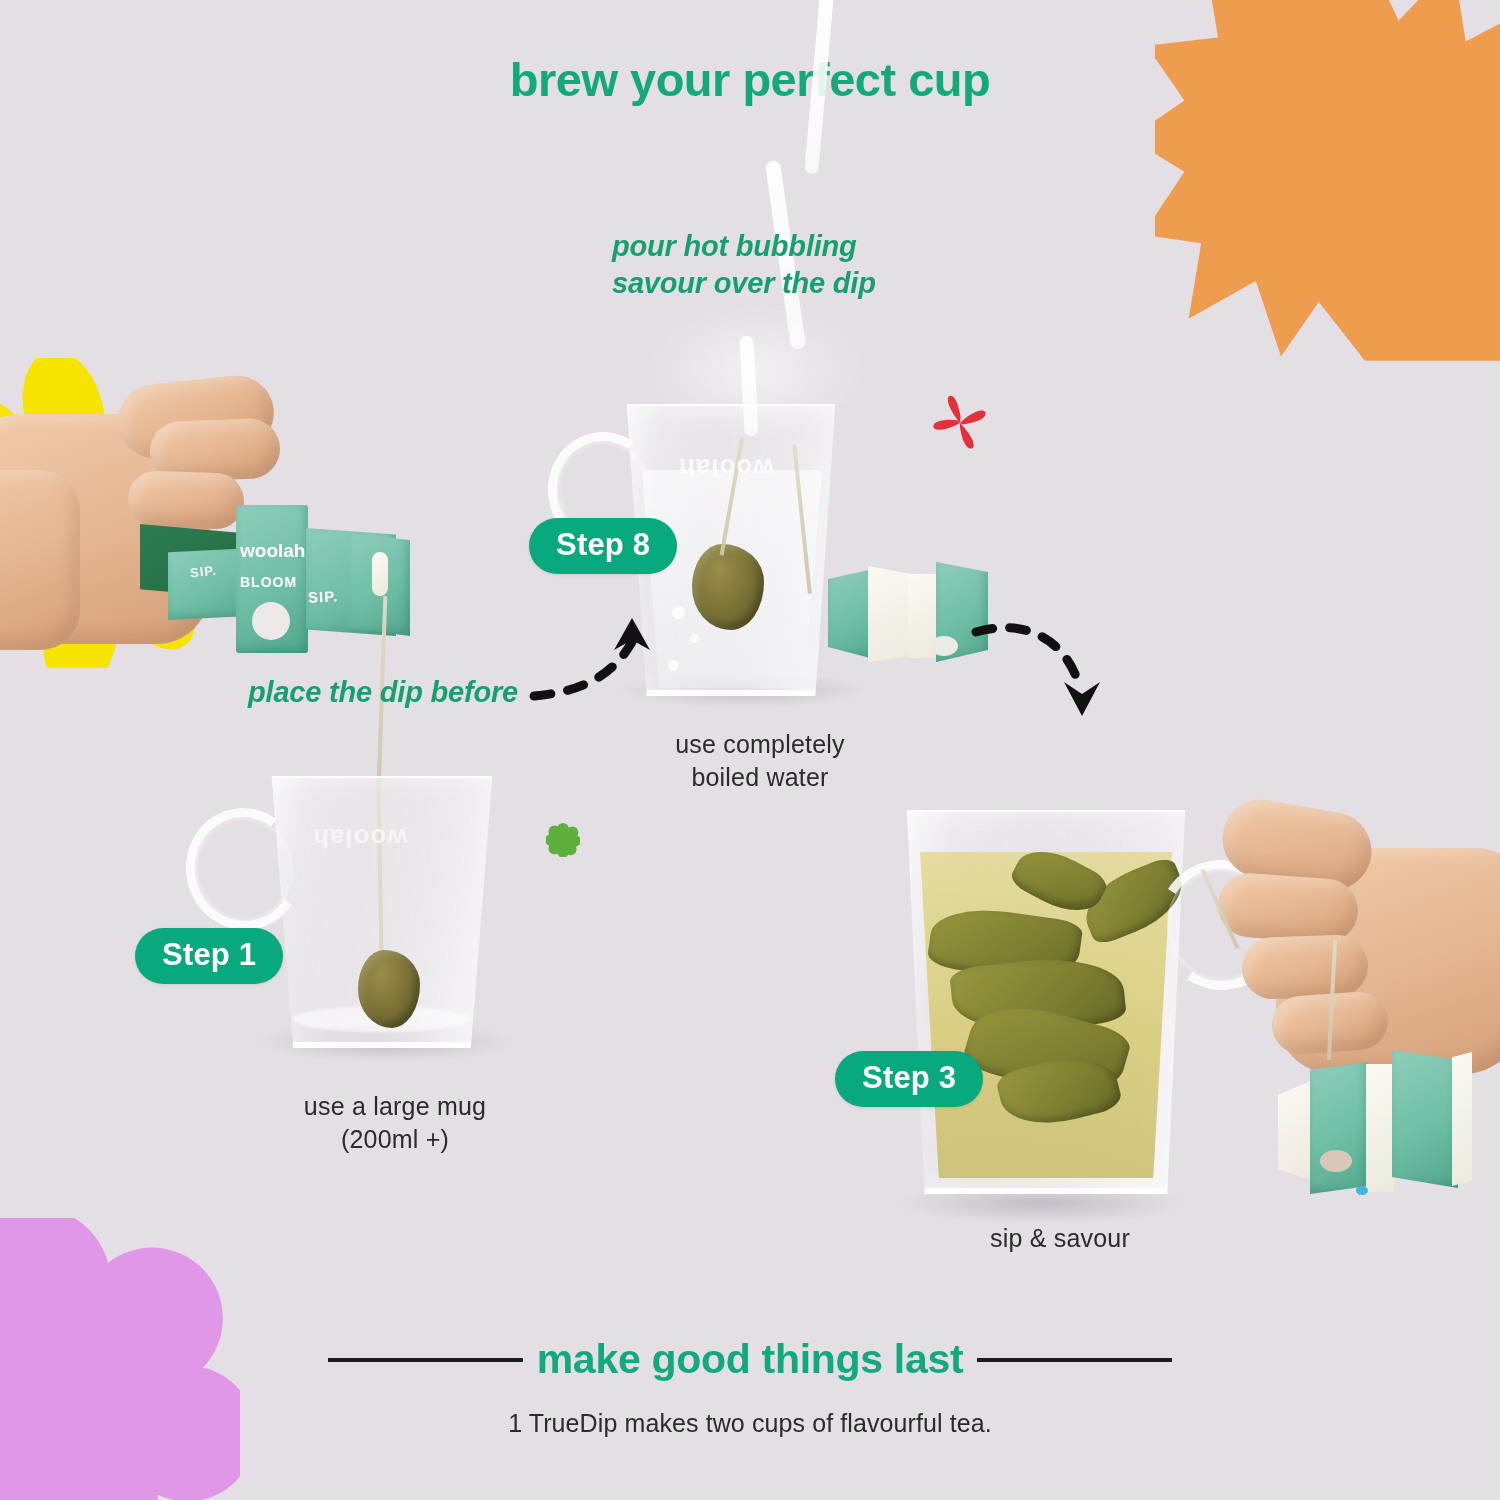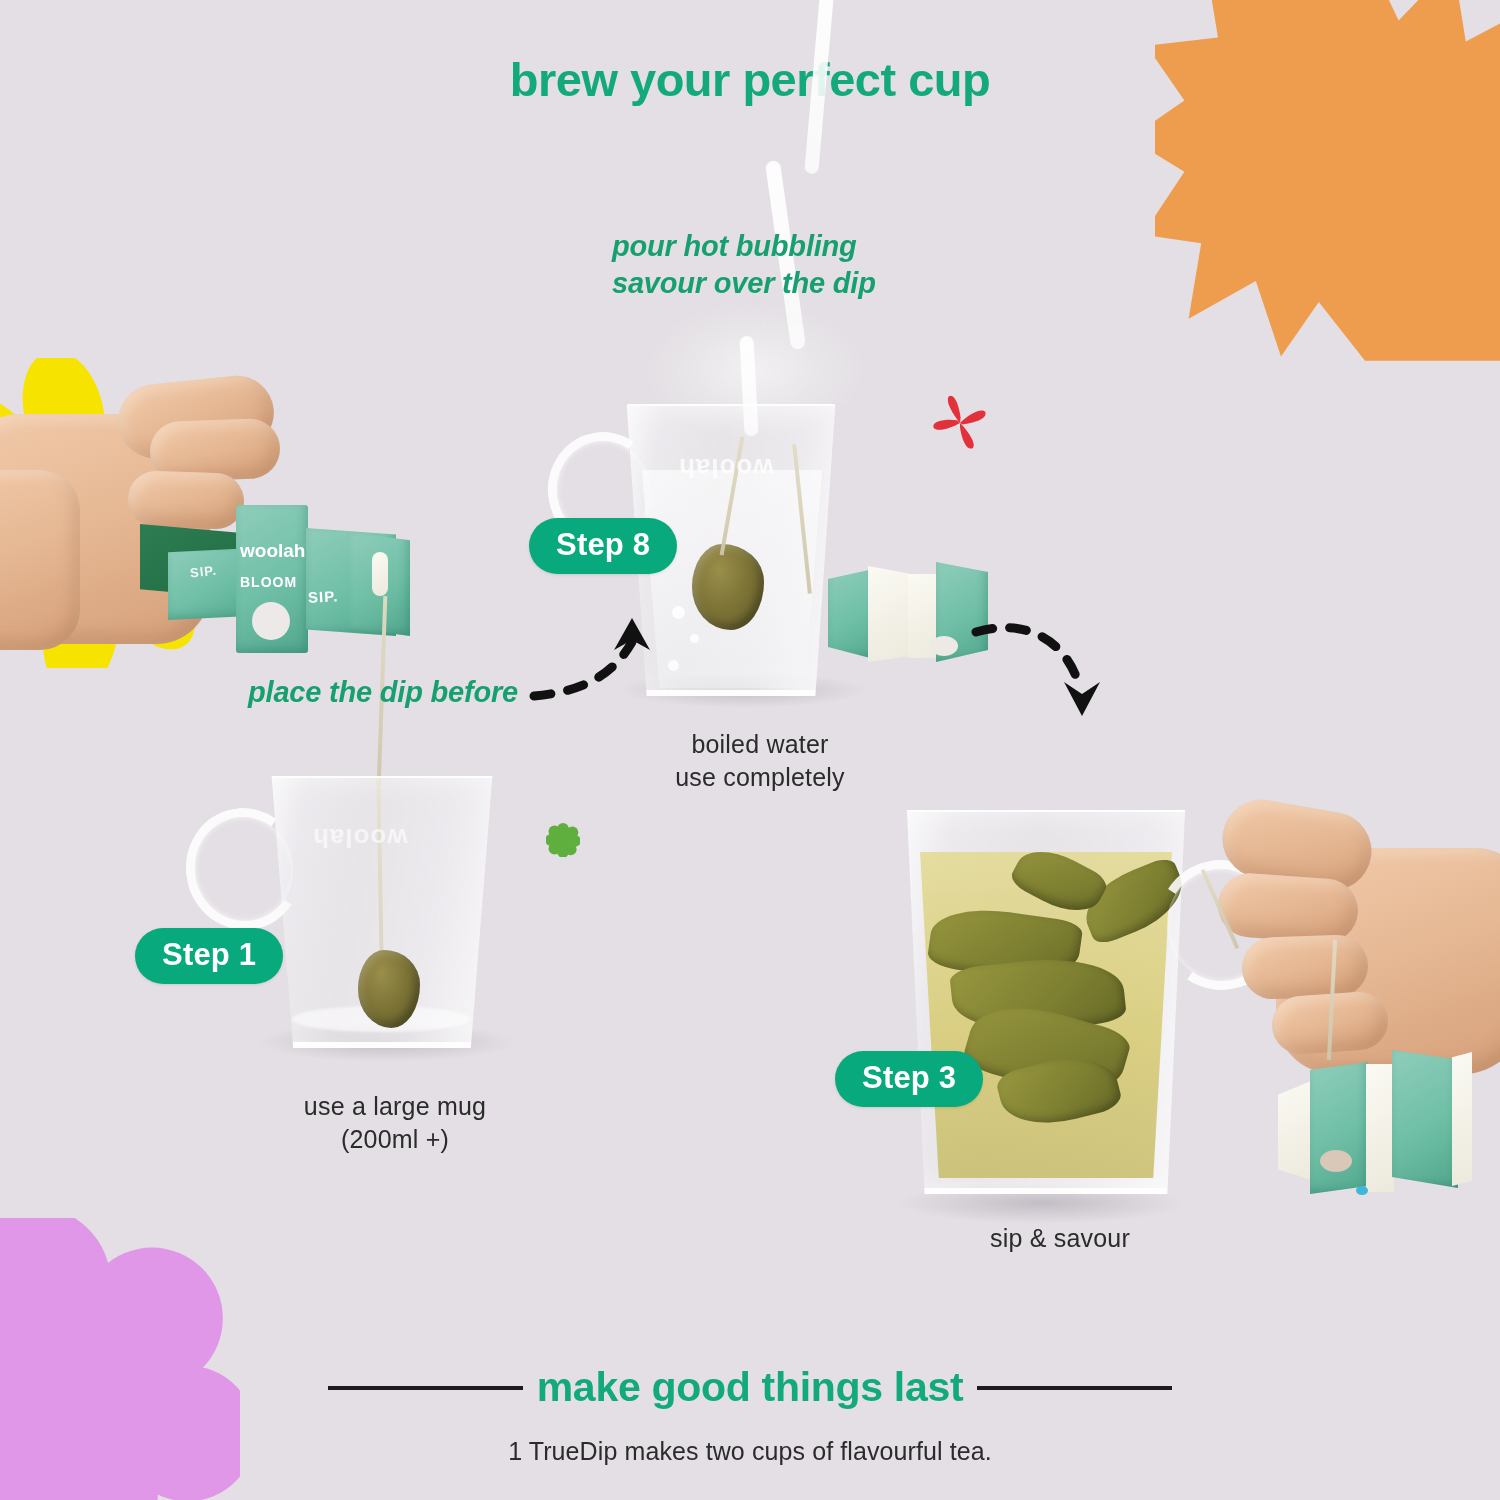--- a/index.html
+++ b/index.html
@@ -66,21 +66,21 @@
     padding: 9px 27px 11px 27px;
     white-space: nowrap;
     letter-spacing: 0.2px;
     box-shadow: 0 1px 3px rgba(0,0,0,.10);
   }
   #step-1-badge { top: 928px; left: 135px; }
   #step-2-badge { top: 518px; left: 529px; }
   #step-3-badge { top: 1051px; left: 835px; }
 
   
-  #footer { position: absolute; top: 1336px; left: 0; width: 1500px; text-align: center; margin-top: 28px; }
+  #footer { position: absolute; top: 1336px; left: 0; width: 1500px; text-align: center; }
   #footer-heading-row {
     display: flex; align-items: center; justify-content: center; gap: 14px;
   }
   .rule { height: 4px; background: #1C1C1C; width: 195px; }
   #footer-heading {
     font-size: 41px; font-weight: 700; color: #12A97C; letter-spacing: -0.3px;
     white-space: nowrap;
   }
   #footer-sub {
     margin-top: 22px;
@@ -297,22 +297,22 @@
     <div class="carton" style="top:562px; left:936px; width:52px; height:100px; clip-path: polygon(0 0, 100% 10%, 100% 88%, 0 100%);"></div>
     <div class="carton-hole" style="top:636px; left:930px; width:28px; height:20px;"></div>
   </div>
 
   <div class="step-pill" id="step-2-badge">Step 8</div>
   <div class="callout" id="callout-pour">
     <div>pour hot bubbling</div>
     <div>savour over the dip</div>
   </div>
   <div class="caption" id="caption-step2">
+    <div>use completely</div>
     <div>boiled water</div>
-    <div>use completely</div>
   </div>
 
   <div class="photo">
 
     <div class="hand-part" style="top:414px; left:-40px; width:250px; height:230px; border-radius:60px 40px 54px 70px;"></div>
     <div class="hand-part" style="top:380px; left:118px; width:156px; height:74px; border-radius:44px; transform:rotate(-6deg);"></div>
     <div class="hand-part" style="top:420px; left:150px; width:130px; height:60px; border-radius:36px; transform:rotate(-2deg);"></div>
     <div class="hand-part" style="top:472px; left:128px; width:116px; height:56px; border-radius:34px; transform:rotate(2deg);"></div>
     <div class="hand-part" style="top:470px; left:-90px; width:170px; height:180px; border-radius:40px;"></div>
 

